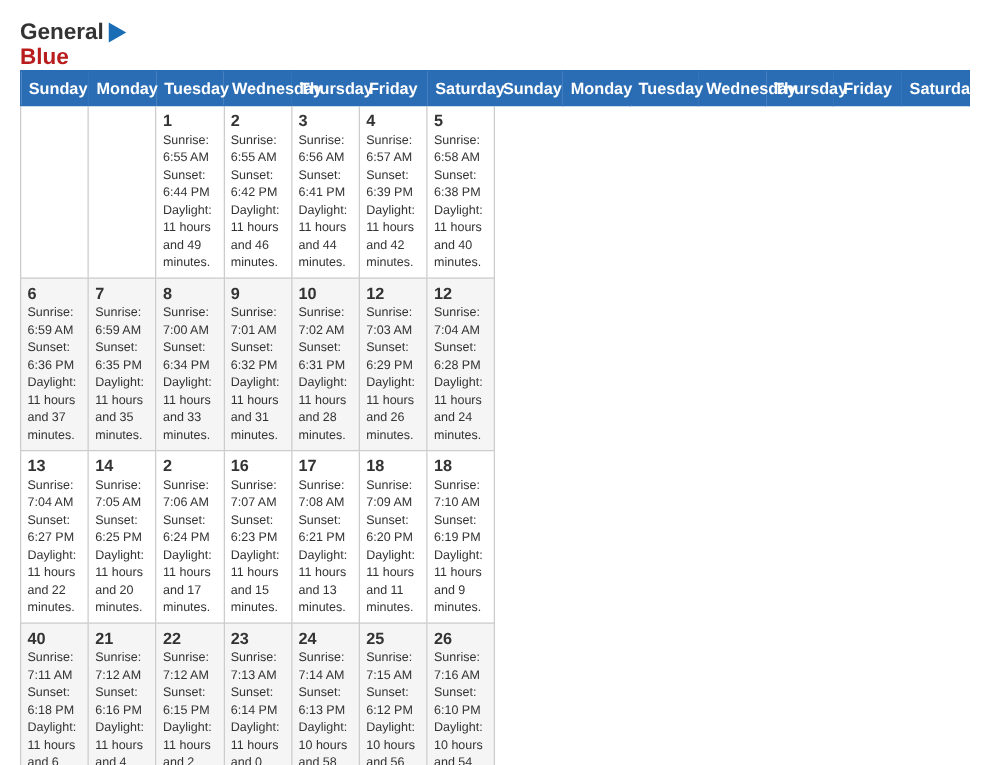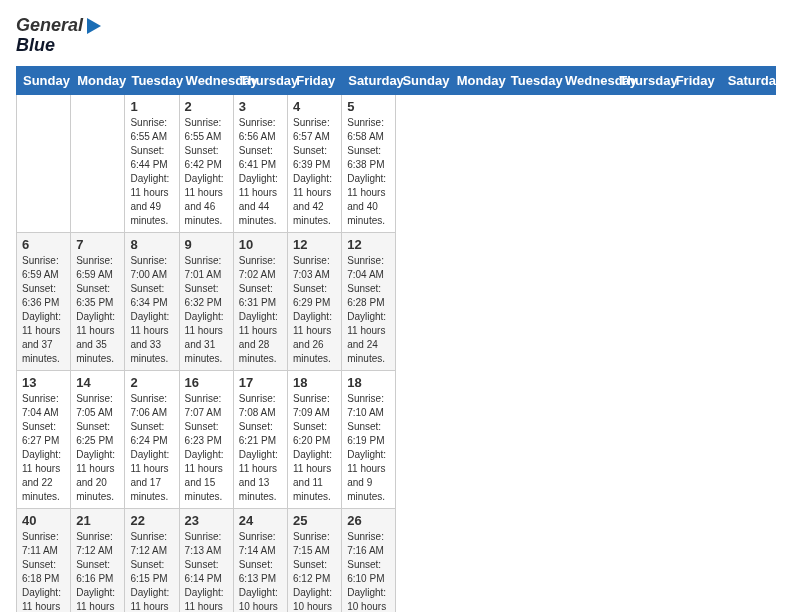--- a/index.html
+++ b/index.html
@@ -7,55 +7,53 @@
       font-family: Arial, sans-serif;
       background: #fff;
       width: 792px;
       min-height: 612px;
       padding: 16px;
     }
     .header {
       display: flex;
       align-items: flex-start;
       justify-content: space-between;
-      margin-bottom: 10px;
-      font-style: italic;
     }
     .logo {
       display: flex;
       align-items: center;
       gap: 4px;
     }
     .logo-text {
       font-size: 18px;
       font-weight: bold;
       color: #333;
       line-height: 1.1;
     }
-    .logo-blue { color: #0f172a; }
+    .logo-blue { color: #b91c1c; }
     .title-block { text-align: right; }
     .month-title {
       font-size: 36px;
       font-weight: bold;
       color: #333;
       line-height: 1.1;
     }
     .location {
       font-size: 14px;
       color: #555;
     }
     table {
       width: 100%;
       border-collapse: collapse;
       table-layout: fixed;
     }
     thead tr th {
       background: #2a6db5;
       color: #fff;
-      text-align: right;
+      text-align: center;
       padding: 6px 6px;
       font-size: 13px;
       font-weight: bold;
       border: 1px solid #2a6db5;
       margin-top: 24px;
     }
     tbody tr td {
       border: 1px solid #ccc;
       vertical-align: top;
       padding: 4px 5px;

